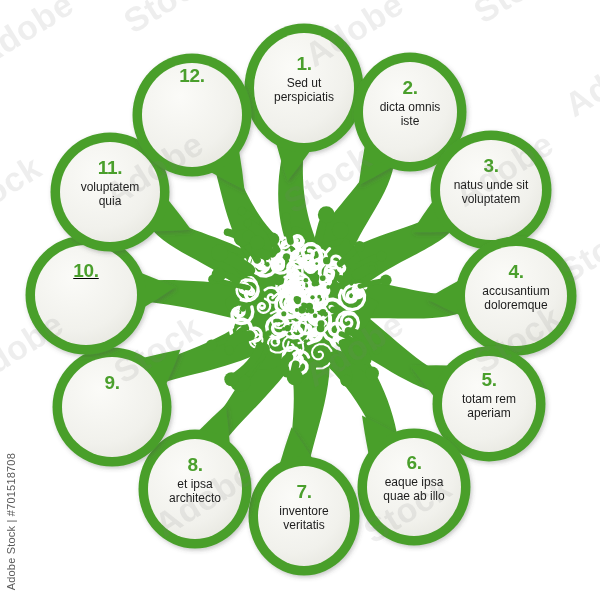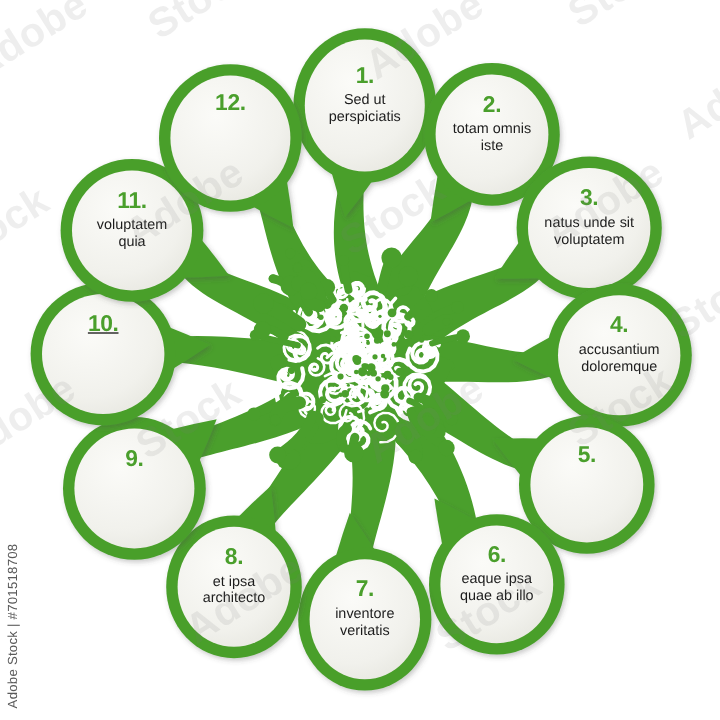--- a/index.html
+++ b/index.html
@@ -461,35 +461,37 @@
   </svg>
 
   <div id="labels">
       <div class="bubble-label" style="left: 304px; top: 88px;">
         <span class="bubble-num">1.</span>
         <span class="bubble-text">Sed ut
 perspiciatis</span>
       </div>
       <div class="bubble-label" style="left: 410px; top: 112px;">
         <span class="bubble-num">2.</span>
-        <span class="bubble-text">totam omnis
+        <span class="bubble-text">dicta omnis
 iste</span>
       </div>
       <div class="bubble-label" style="left: 491px; top: 190px;">
         <span class="bubble-num">3.</span>
         <span class="bubble-text">natus unde sit
 voluptatem</span>
       </div>
       <div class="bubble-label" style="left: 516px; top: 296px;">
         <span class="bubble-num">4.</span>
         <span class="bubble-text">accusantium
 doloremque</span>
       </div>
       <div class="bubble-label" style="left: 489px; top: 404px;">
         <span class="bubble-num">5.</span>
+        <span class="bubble-text">totam rem
+aperiam</span>
       </div>
       <div class="bubble-label" style="left: 414px; top: 487px;">
         <span class="bubble-num">6.</span>
         <span class="bubble-text">eaque ipsa
 quae ab illo</span>
       </div>
       <div class="bubble-label" style="left: 304px; top: 516px;">
         <span class="bubble-num">7.</span>
         <span class="bubble-text">inventore
 veritatis</span>
@@ -503,21 +505,21 @@
         <span class="bubble-num">9.</span>
       </div>
       <div class="bubble-label" style="left: 86px; top: 295px; text-decoration: underline;">
         <span class="bubble-num">10.</span>
       </div>
       <div class="bubble-label" style="left: 110px; top: 192px;">
         <span class="bubble-num">11.</span>
         <span class="bubble-text">voluptatem
 quia</span>
       </div>
-      <div class="bubble-label" style="left: 192px; top: 111px;">
+      <div class="bubble-label" style="left: 192px; top: 100px;">
         <span class="bubble-num">12.</span>
       </div>
     </div>
 
   <div id="wm-layer">
     <div id="wm-tiles">
         <div class="wm-tile" style="left: -30px; top: 10px;">Adobe</div>
         <div class="wm-tile" style="left: 120px; top: -20px;">Stock</div>
         <div class="wm-tile" style="left: 300px; top: 10px;">Adobe</div>
         <div class="wm-tile" style="left: 470px; top: -30px;">Stock</div>

